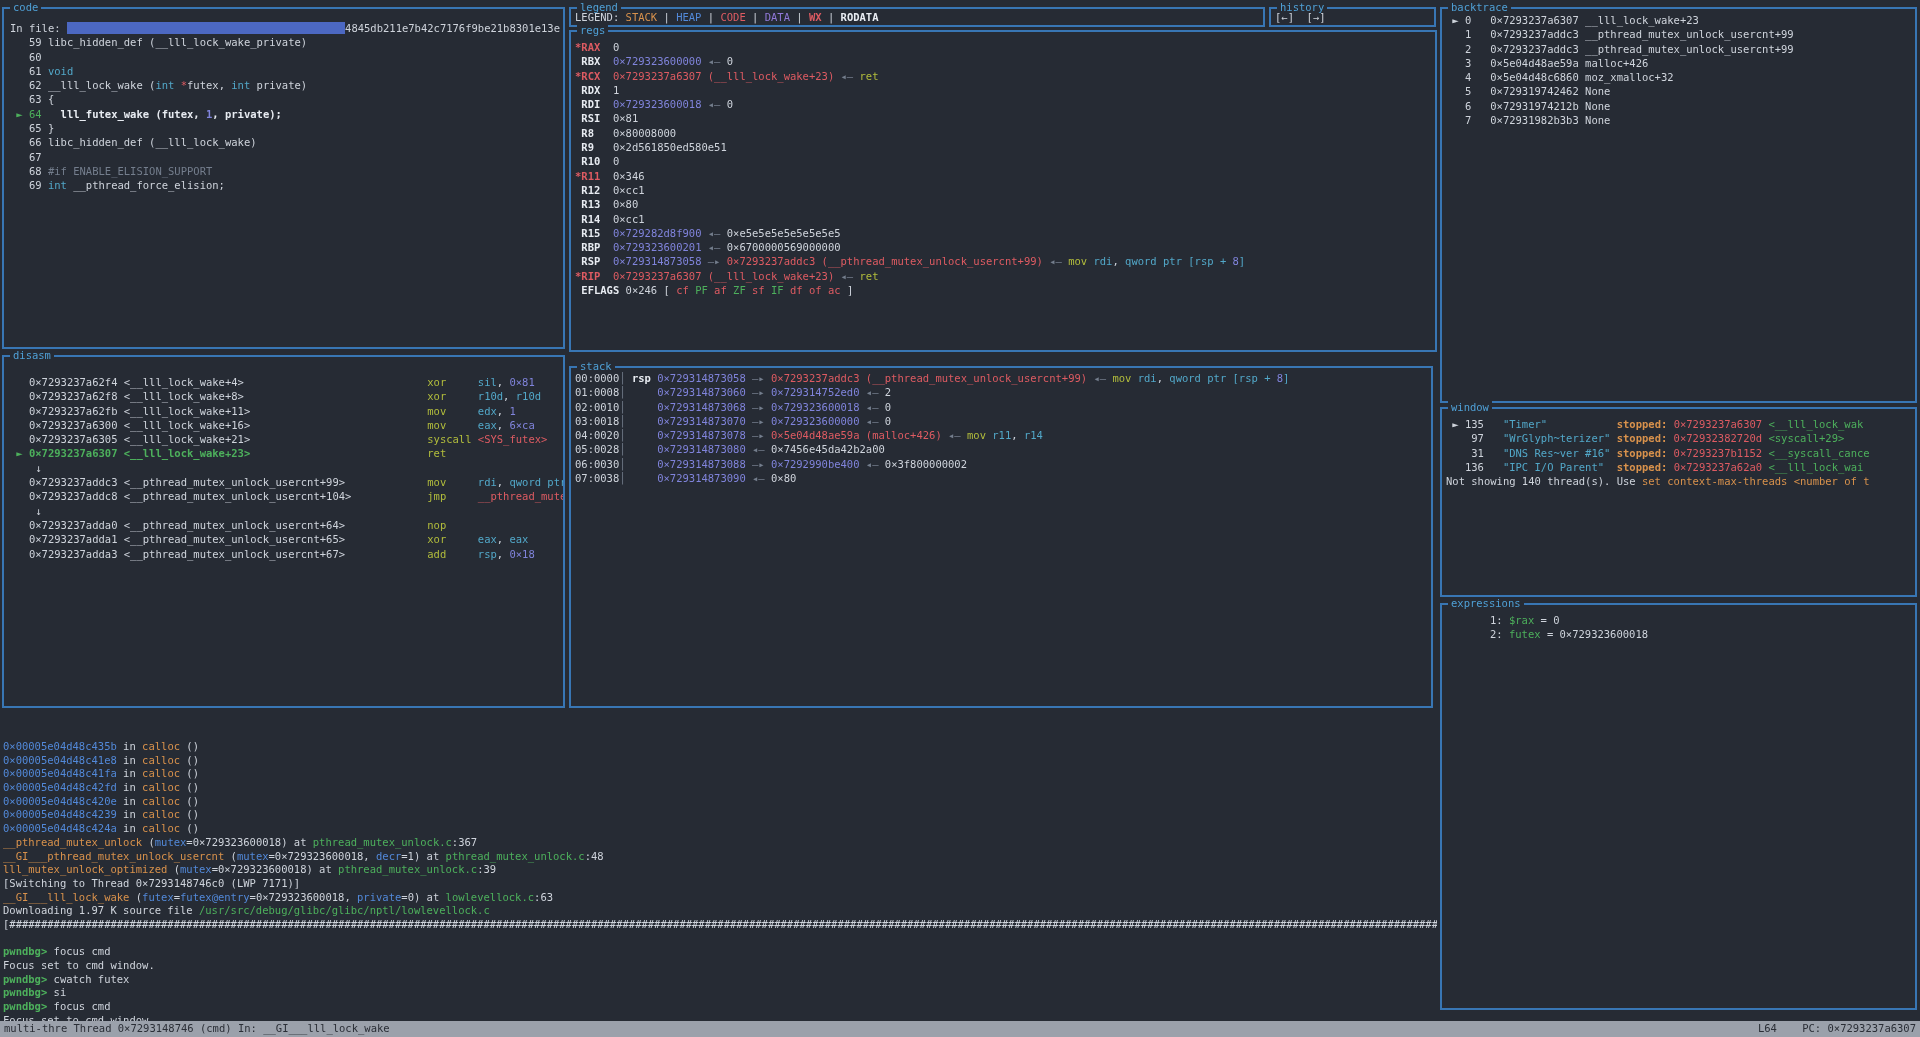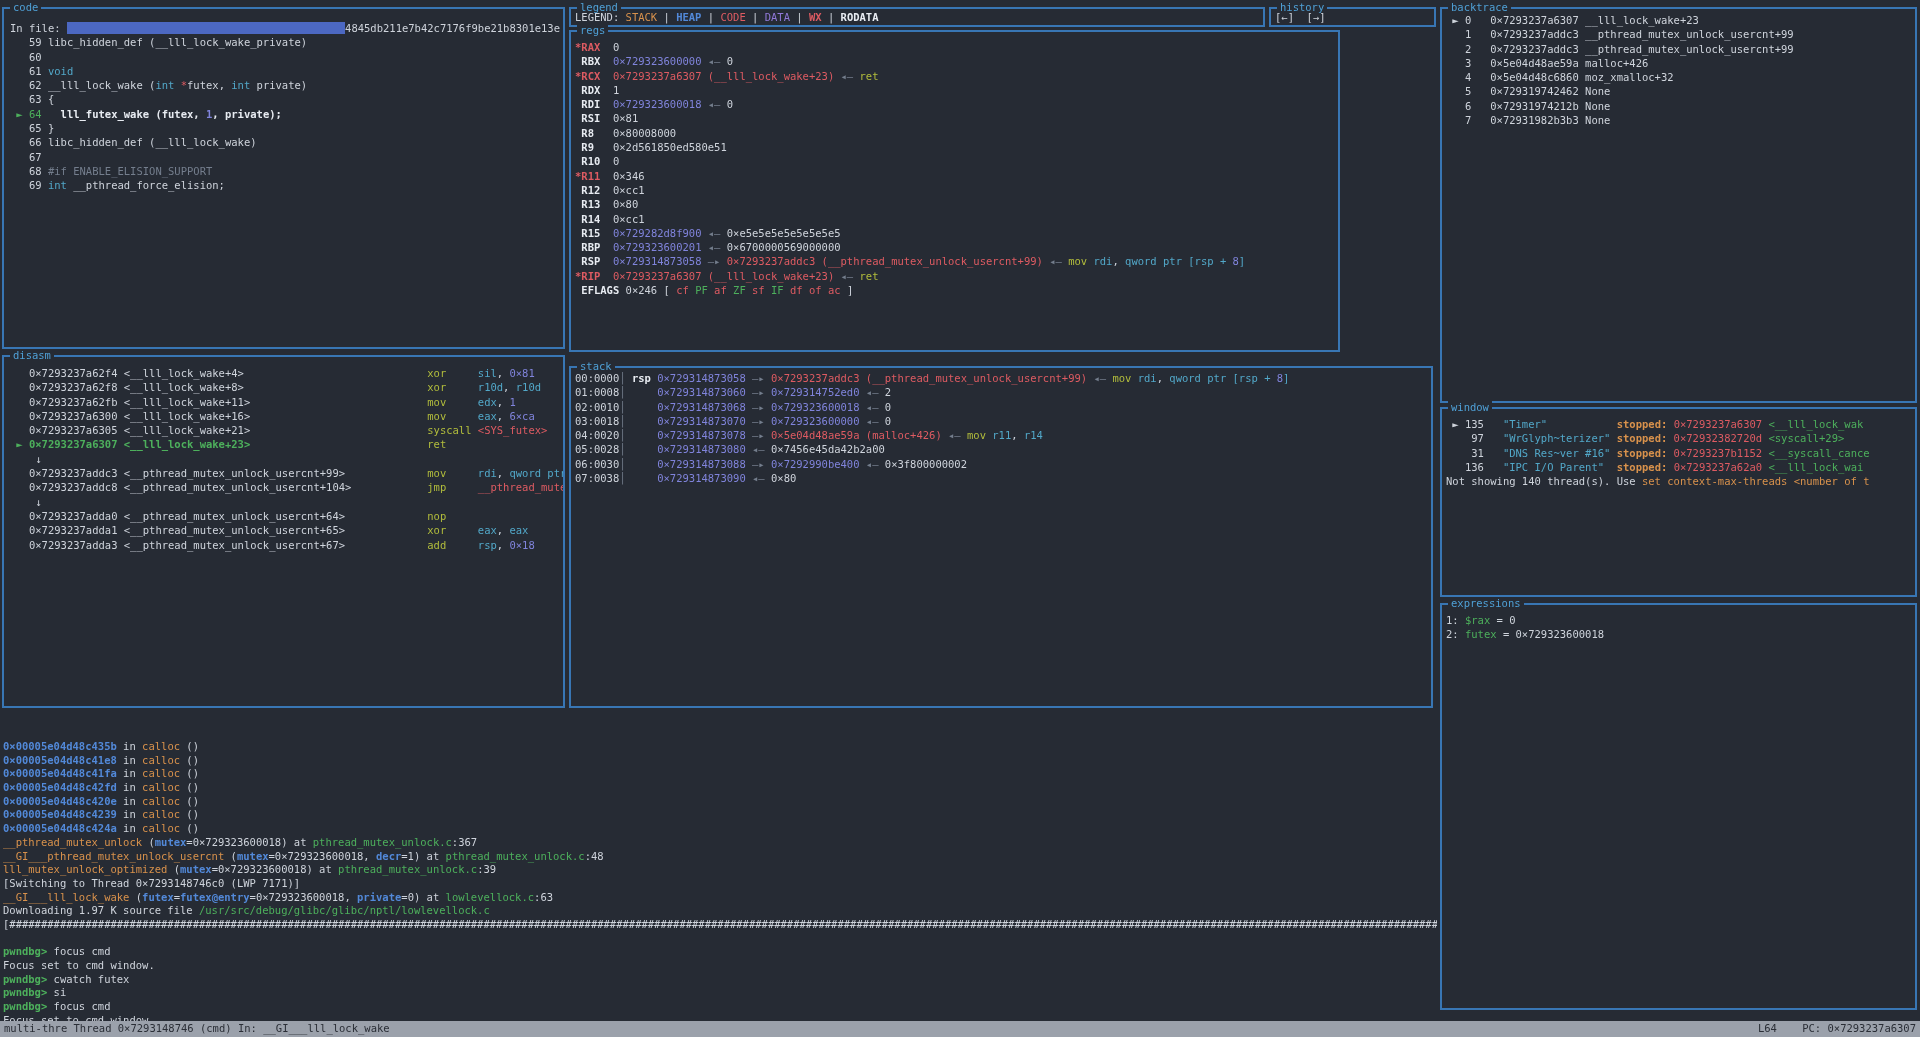--- a/index.html
+++ b/index.html
@@ -31,31 +31,31 @@
   .s-r  { color:#de5b62; }
   .s-rb { color:#de5b62; font-weight:bold; }
   .s-o  { color:#d9924c; }
   .s-ob { color:#d9924c; font-weight:bold; }
   .s-y  { color:#b2bd3c; }
   .s-gn { color:#4db05c; }
   .s-gnb{ color:#4db05c; font-weight:bold; }
   .s-c  { color:#52a8c9; }
   .s-v  { color:#8084dc; }
   .s-vb { color:#8084dc; font-weight:bold; }
-  .s-b  { color:#5289d9; font-weight:bold; }
+  .s-b  { color:#5289d9; font-weight:normal; }
   .s-p  { color:#9179d9; }
   .s-censor { background:#4c68c2; }
   
   .pb-code   { padding-top:12px;  padding-left:6px; }
-  .pb-disasm { padding-top:9px;  padding-left:6px; }
+  .pb-disasm { padding-top:18px;  padding-left:6px; }
   .pb-regs   { padding-top:8px;  }
   .pb-stack  { padding-top:3px;  }
   .pb-bt     { padding-top:4px;  }
   .pb-th     { padding-top:8px;  }
-  .pb-expr   { padding-top:8px;  }
+  .pb-expr   { padding-top:8px;margin-left:44px;  }
   .pb-one    { padding-top:1px;  }
 </style>
 </head>
 <body>
 
 <div id="screen">
 
   <div class="panel" style="left:2px;top:7px;width:563px;height:342px">
     <span class="ptitle">code</span>
     <div class="pbody pb-code">
@@ -100,21 +100,21 @@
       </div>
   </div>
 
   <div class="panel" style="left:1269px;top:7px;width:167px;height:20px">
     <span class="ptitle">history</span>
     <div class="pbody pb-one">
         <div class="ln"><span class="s-w">[←]  [→]</span></div>
       </div>
   </div>
 
-  <div class="panel" style="left:569px;top:30px;width:771px;height:322px">
+  <div class="panel" style="left:569px;top:30px;width:868px;height:322px">
     <span class="ptitle">regs</span>
     <div class="pbody pb-regs">
         <div class="ln"><span class="s-rb">*RAX</span><span class="s-w">  0</span></div>
         <div class="ln"><span class="s-wb"> RBX</span><span class="s-w">  </span><span class="s-v">0×729323600000</span><span class="s-g"> ◂— </span><span class="s-w">0</span></div>
         <div class="ln"><span class="s-rb">*RCX</span><span class="s-w">  </span><span class="s-r">0×7293237a6307 (__lll_lock_wake+23)</span><span class="s-g"> ◂— </span><span class="s-y">ret</span></div>
         <div class="ln"><span class="s-wb"> RDX</span><span class="s-w">  1</span></div>
         <div class="ln"><span class="s-wb"> RDI</span><span class="s-w">  </span><span class="s-v">0×729323600018</span><span class="s-g"> ◂— </span><span class="s-w">0</span></div>
         <div class="ln"><span class="s-wb"> RSI</span><span class="s-w">  0×81</span></div>
         <div class="ln"><span class="s-wb"> R8</span><span class="s-w">   0×80008000</span></div>
         <div class="ln"><span class="s-wb"> R9</span><span class="s-w">   0×2d561850ed580e51</span></div>

